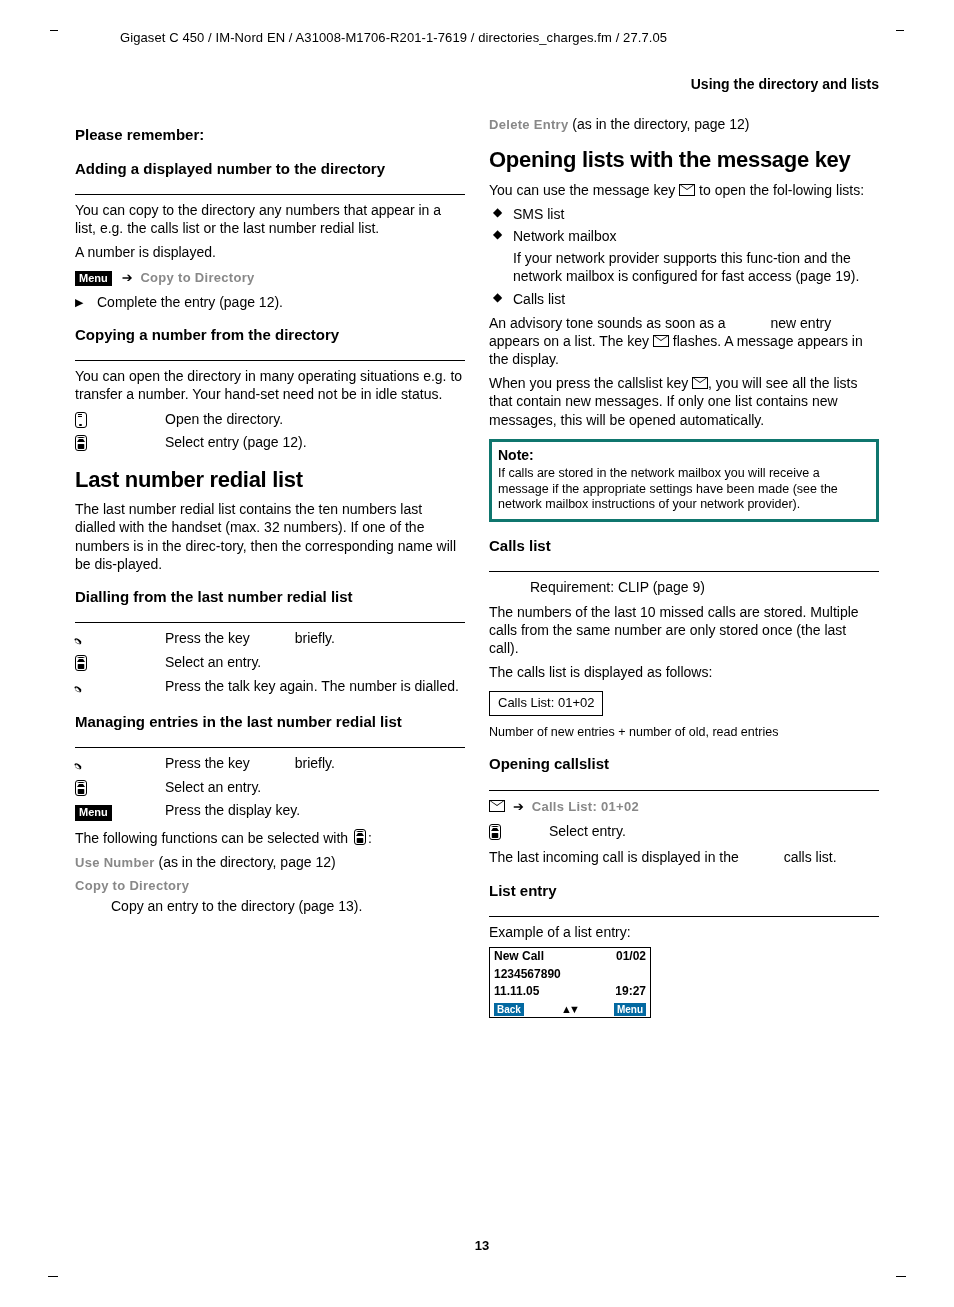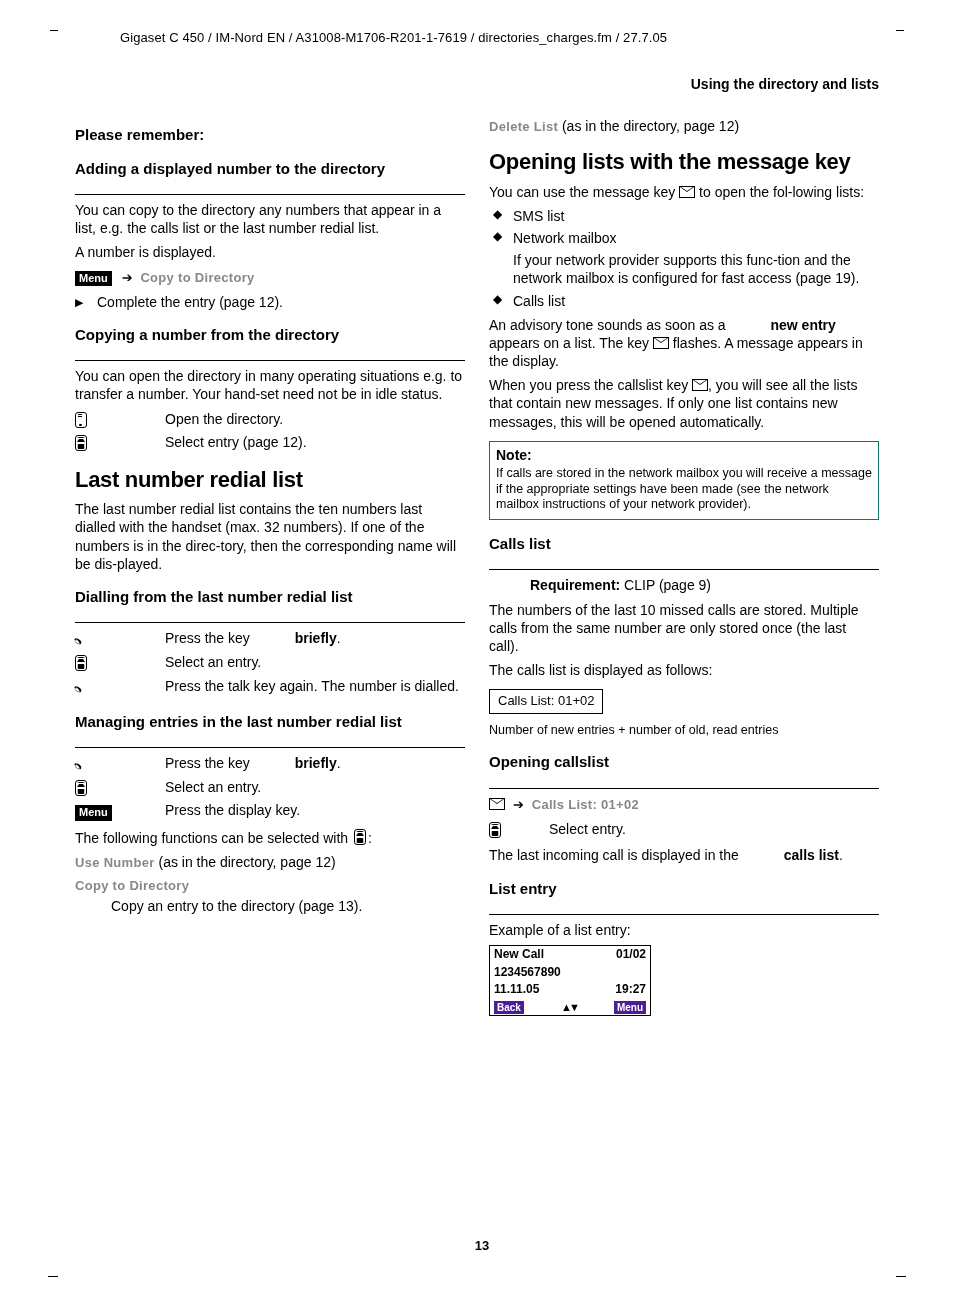--- a/index.html
+++ b/index.html
@@ -73,32 +73,32 @@
   .icon-col.narrow .ic { width:60px; }
   .phone-icon { display:inline-block; width:10px; height:14px; border:1.3px solid #000; border-radius:3px; position:relative; top:2px;}
   .phone-icon::before{content:"";position:absolute;top:1px;left:2px;width:4px;height:1px;border-top:1px solid #000;border-bottom:1px solid #000;}
   .phone-icon::after{content:"";position:absolute;bottom:1px;left:3px;width:3px;height:2px;background:#000;border-radius:1px;}
   .phone-arrows::before{content:"";position:absolute;top:1px;left:50%;transform:translateX(-50%);border-left:2.5px solid transparent;border-right:2.5px solid transparent;border-bottom:3px solid #000;}
   .phone-arrows::after{content:"";position:absolute;bottom:1px;left:50%;transform:translateX(-50%);border-left:2.5px solid transparent;border-right:2.5px solid transparent;border-top:3px solid #000;}
   .talk-icon{font-size:16px; font-style:italic; display:inline-block; transform:scaleX(-1);}
   .env-icon{display:inline-block;width:14px;height:10px;border:1.2px solid #000;position:relative;top:1px;}
   .env-icon::before{content:"";position:absolute;top:0;left:0;border-left:7px solid transparent;border-right:7px solid transparent;border-top:5px solid #000;}
   .env-icon::after{content:"";position:absolute;top:0;left:1px;border-left:6px solid transparent;border-right:6px solid transparent;border-top:4px solid #fff;}
-  .note-box { border:1px solid #0f766e; padding:4px 6px 6px 6px; margin:10px 0;}
+  .note-box { border:3px solid #0f766e; padding:4px 6px 6px 6px; margin:10px 0;}
   .note-box .nh{font-weight:bold; font-size:14px; margin-bottom:2px;}
   .note-box .nb{font-size:12.5px; line-height:1.25;}
   .calls-box{display:inline-block;border:1px solid #000;padding:3px 8px;font-size:13px;margin:4px 0;}
   .caption{font-size:12.5px; margin:4px 0 10px 0;}
   .display-box{border:1px solid #000; width:160px; font-size:12px; margin-top:4px;}
   .display-box .r{display:flex;justify-content:space-between;padding:1px 4px;font-weight:bold;}
   .display-box .bot{display:flex;justify-content:space-between;align-items:center;padding:1px 4px;}
-  .soft{background:#4c1d95;color:#fff;font-weight:bold;font-size:10px;padding:0 3px;}
+  .soft{background:#0369a1;color:#fff;font-weight:bold;font-size:10px;padding:0 3px;}
   .updn{font-size:11px; letter-spacing:-3px;}
   .page-num{position:absolute;bottom:52px;left:10px;right:0;text-align:center;font-weight:bold;font-size:13px;}
-  b{font-weight:bold;padding-left:41px;}
+  b{font-weight:normal;padding-left:41px;}
 </style>
 </head>
 <body>
 
 <div class="page">
   <span class="crop-top l"></span>
   <span class="crop-top r"></span>
   <span class="crop-bot l"></span>
   <span class="crop-bot r"></span>
 
@@ -167,21 +167,21 @@
       <p>
         <span>The following functions can be selected with</span>
         <span class="phone-icon phone-arrows" style="margin:0 2px;"></span><span>:</span>
       </p>
       <p><span class="grey-bold">Use Number</span><span>  (as in the directory, page 12)</span></p>
       <p class="grey-bold" style="margin-bottom:2px;">Copy to Directory</p>
       <p style="margin-top:0;margin-left:36px;">Copy an entry to the directory (page 13).</p>
     </div>
 
     <div class="col">
-      <p><span class="grey-bold">Delete List</span><span> (as in the directory, page 12)</span></p>
+      <p style="margin-top:4px;"><span class="grey-bold">Delete Entry</span><span>  (as in the directory, page 12)</span></p>
 
       <h1>Opening lists with the message key</h1>
       <p>
         <span>You can use the message key </span><span class="env-icon"></span><span> to open the fol-lowing lists:</span>
       </p>
       <ul class="diamond">
         <li>SMS list</li>
         <li>
           <span>Network mailbox</span>
           <div class="" style="margin-top:4px;">If your network provider supports this func-tion and the network mailbox is configured for fast access (page 19).</div>

